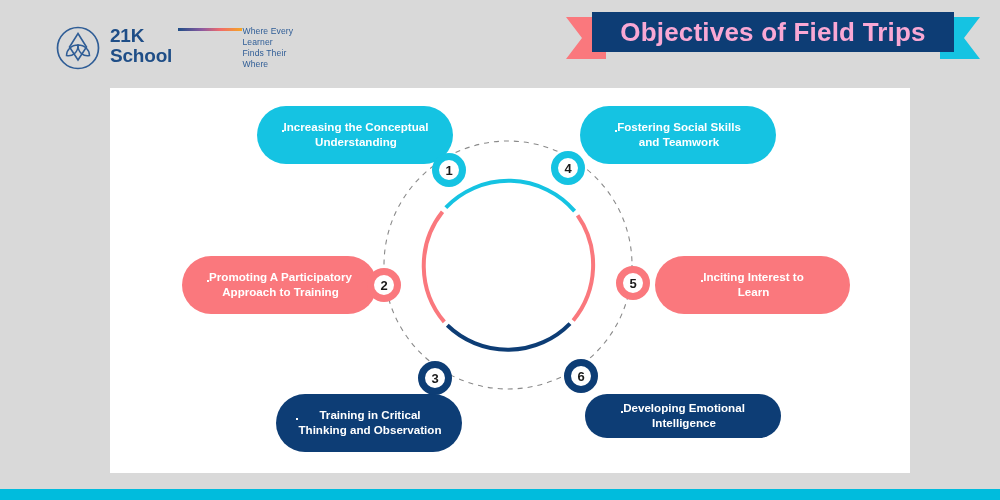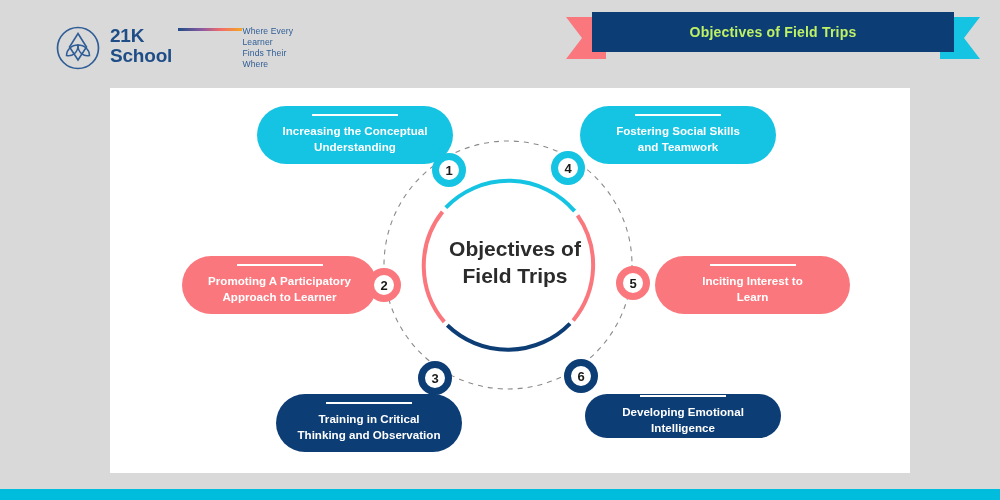--- a/index.html
+++ b/index.html
@@ -95,22 +95,22 @@
     left: 26px;
     top: 0;
     width: 362px;
     height: 40px;
     background: #0d3d75;
     display: flex;
     align-items: center;
     justify-content: center;
   }
   .banner-title {
-    color: #bef264;
-    font-size: 14px;
+    color: #f9a8d4;
+    font-size: 26px;
     font-weight: bold;
     letter-spacing: 0.2px;
     white-space: nowrap;
   }
 
   
   .panel {
     position: absolute;
     left: 110px;
     top: 88px;
@@ -140,21 +140,20 @@
     line-height: 1.28;
   }
 
   
   .card {
     position: absolute;
     border-radius: 999px;
     display: flex;
     align-items: center;
     justify-content: center;
-    flex-direction: column;
     box-sizing: border-box;
     padding: 6px 16px 8px 16px;
   }
   .card-rule {
     width: 86px;
     height: 2px;
     background: #ffffff;
     margin-bottom: 7px;
     flex: 0 0 2px;
   }
@@ -255,35 +254,31 @@
       <path d="M 445.8 207.6 A 87 87 0 0 1 574.6 211.1" fill="none" stroke="#15c3e2" stroke-width="4" stroke-linecap="butt"></path>
 
       <path d="M 442.5 211.8 A 87 87 0 0 0 444.3 321.9" fill="none" stroke="#fa787d" stroke-width="4" stroke-linecap="butt"></path>
 
       <path d="M 577.6 215.4 A 87 87 0 0 1 573.2 320.4" fill="none" stroke="#fa787d" stroke-width="4" stroke-linecap="butt"></path>
 
       <path d="M 447.3 325.3 A 87 87 0 0 0 570.0 323.6" fill="none" stroke="#0d3d75" stroke-width="4" stroke-linecap="butt"></path>
     </svg>
   </div>
 
-  <div class="center-label">
-    <div>Objectives of</div>
-    <div>Field Trips</div>
-  </div>
 
   <div class="card c-cyan" id="card-1">
     <span class="card-rule"></span>
     <span class="card-text">Increasing the Conceptual
 Understanding</span>
   </div>
 
   <div class="card c-pink" id="card-2">
     <span class="card-rule"></span>
     <span class="card-text">Promoting A Participatory
-Approach to Learner</span>
+Approach to Training</span>
   </div>
 
   <div class="card c-navy" id="card-3">
     <span class="card-rule"></span>
     <span class="card-text">Training in Critical
 Thinking and Observation</span>
   </div>
 
   <div class="card c-cyan" id="card-4">
     <span class="card-rule"></span>

